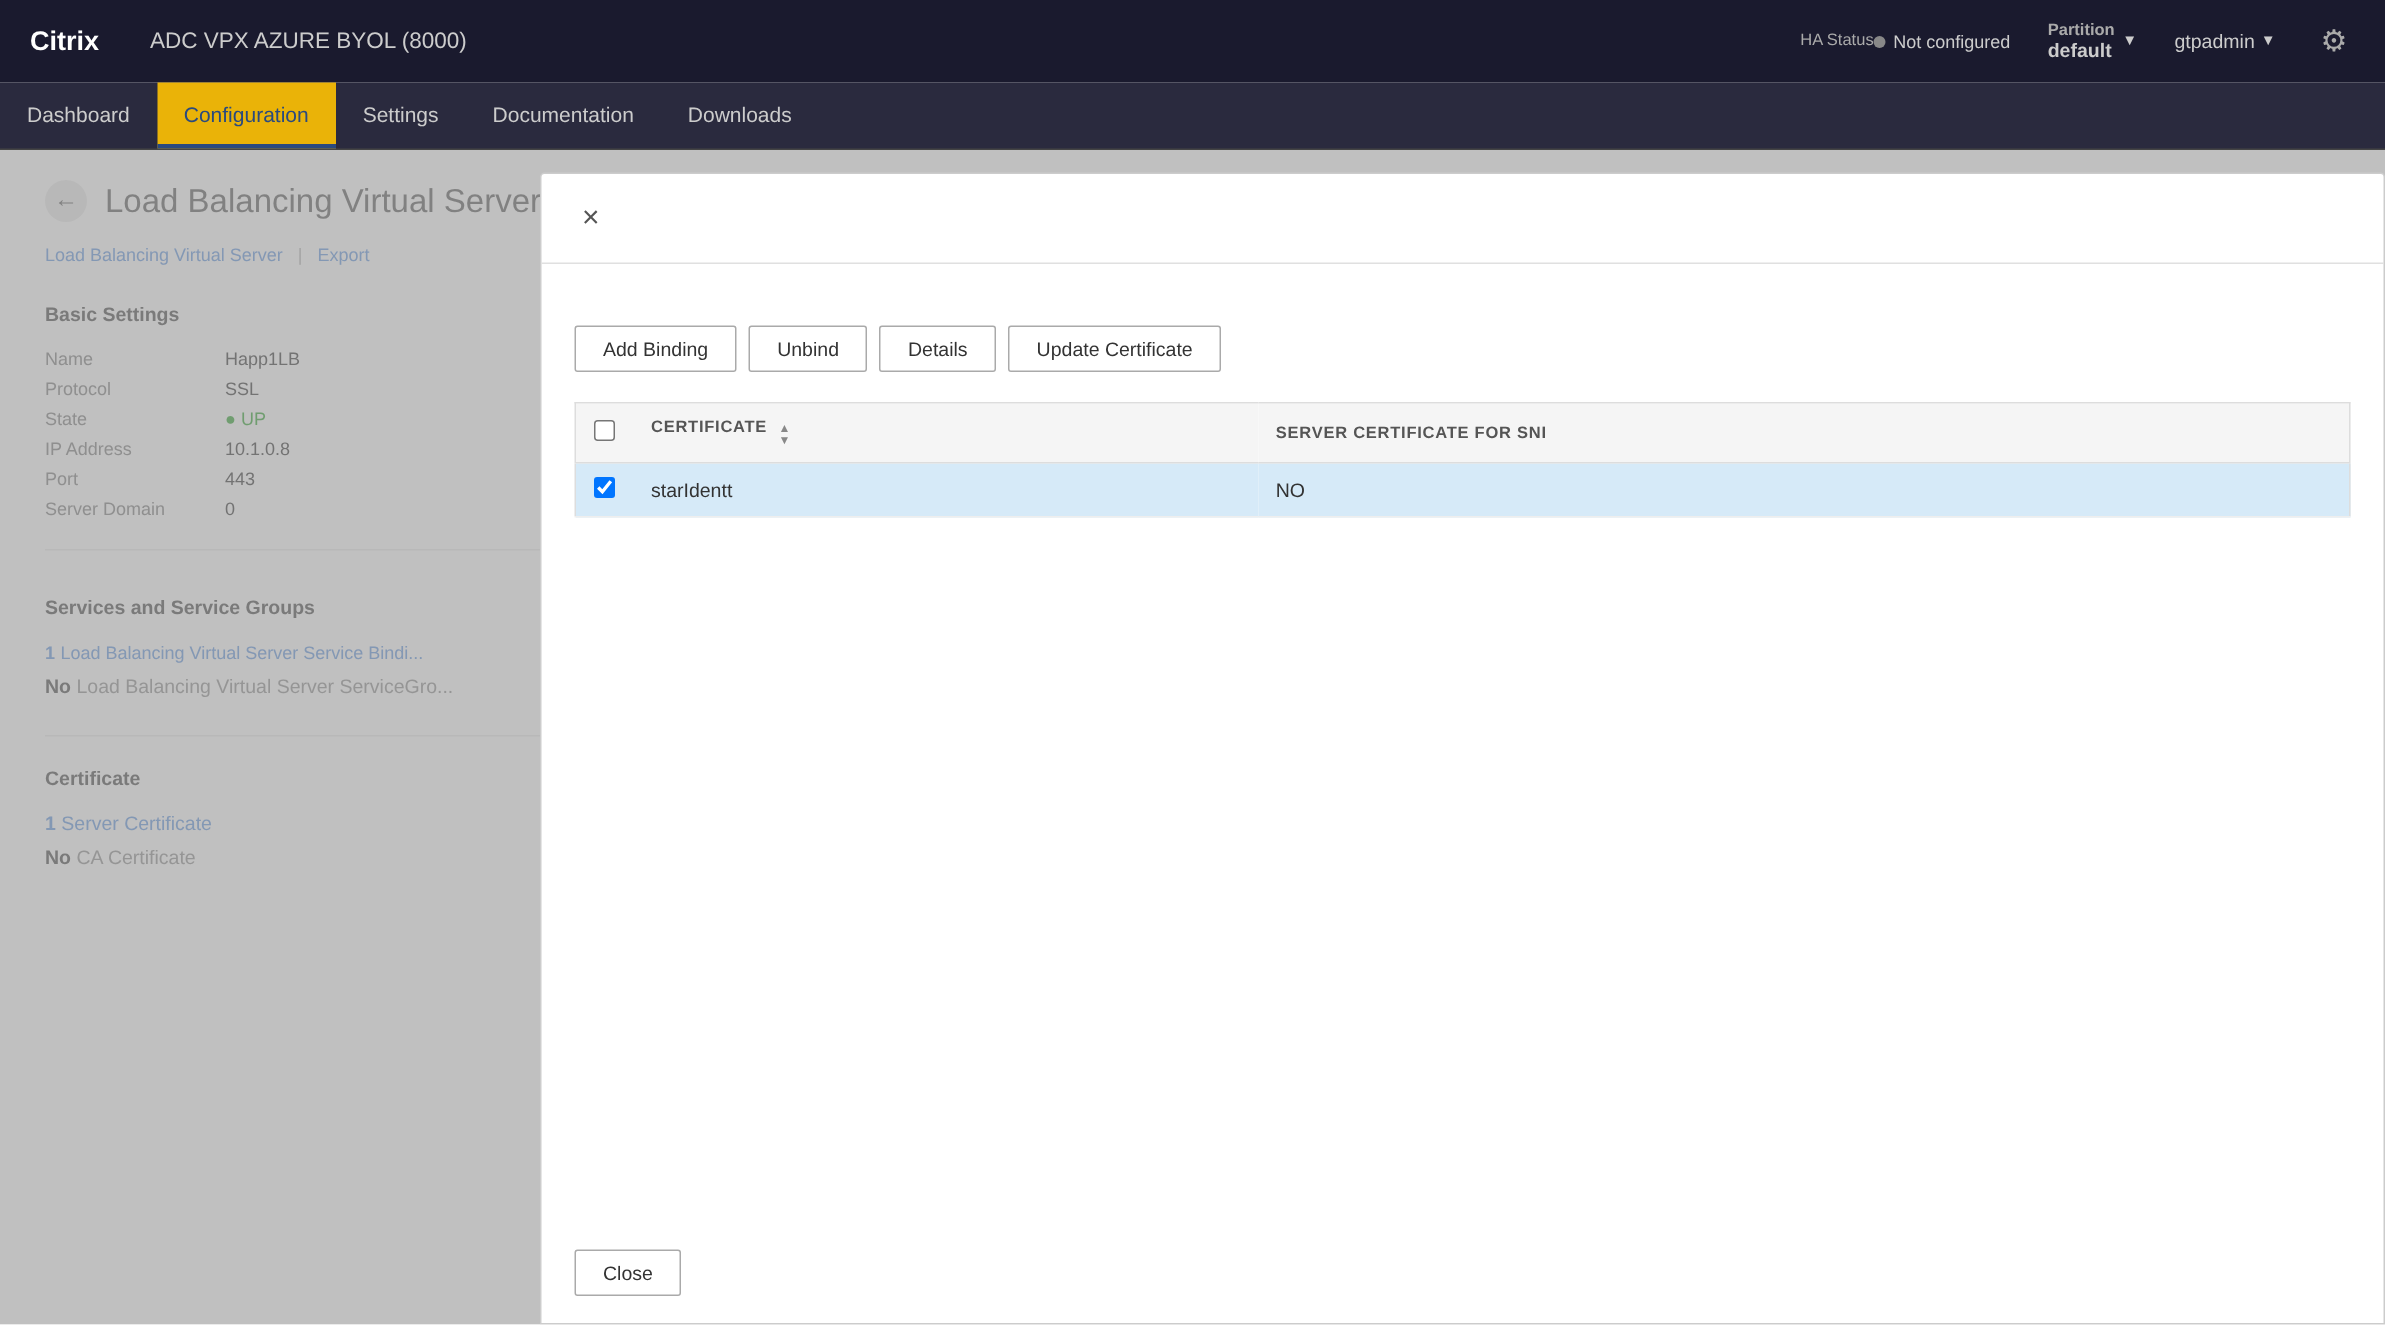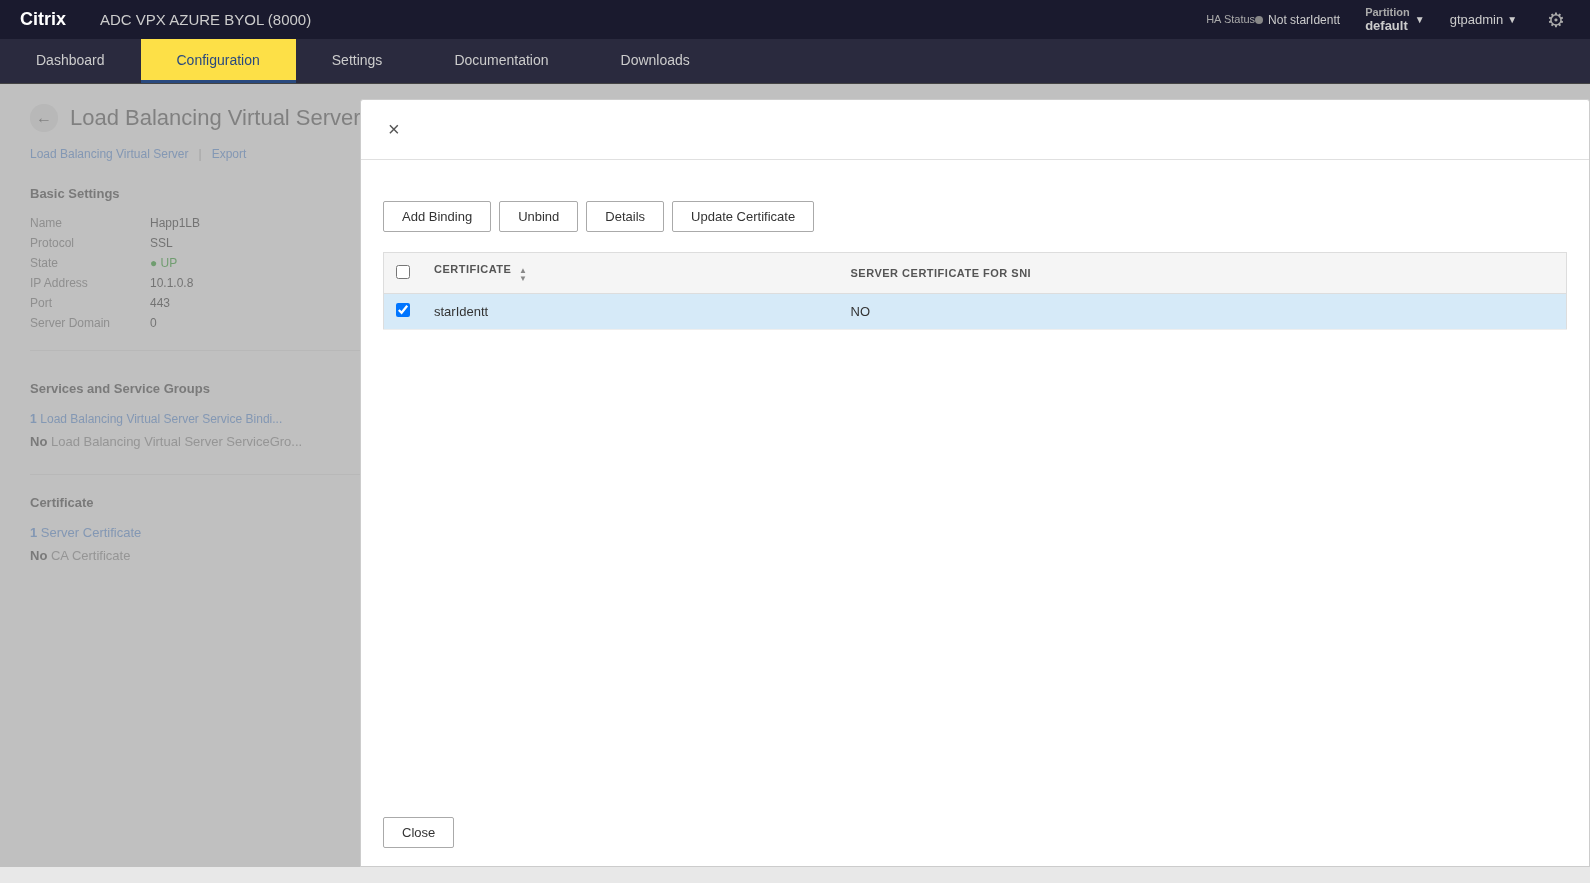--- a/index.html
+++ b/index.html
@@ -1,21 +1,21 @@
 <!DOCTYPE html>
 <html><head>
   <meta charset="utf-8">
   <style>
     * { box-sizing: border-box; margin: 0; padding: 0; }
     body { font-family: Arial, sans-serif; font-size: 13px; background: #e8e8e8; overflow: hidden; width: 1590px; height: 883px; }
 
     
     .top-header {
       background: #1a1a2e;
-      height: 39px;
+      height: 55px;
       display: flex;
       align-items: center;
       padding: 0 20px;
       color: white;
     }
     .brand {
       display: flex;
       align-items: center;
       gap: 6px;
       flex: 1;
@@ -95,30 +95,30 @@
 
     
     .nav-tabs {
       background: #2a2a3e;
       height: 45px;
       display: flex;
       align-items: stretch;
       border-bottom: 1px solid #444;
     }
     .nav-tab {
-      padding: 0 36px;
+      padding: 0 18px;
       display: flex;
       align-items: center;
       color: #cccccc;
       cursor: pointer;
       font-size: 14px;
       border-bottom: 3px solid transparent;
     }
     .nav-tab.active {
-      background: #fde047;
+      background: #eab308;
       color: #2a4a7f;
       font-weight: 500;
       border-bottom: 3px solid #2a4a7f;
       justify-content: flex-end;
     }
 
     
     .main-content {
       position: relative;
       height: calc(883px - 100px);
@@ -318,21 +318,21 @@
 <div class="top-header">
   <div class="brand">
     <span class="brand-citrix">Citrix</span>
     <span class="brand-product">ADC VPX AZURE BYOL (8000)</span>
   </div>
   <div class="header-right">
     <div class="ha-status">
       <span class="ha-status-label">HA Status</span>
       <span class="ha-status-value">
         <span class="status-dot"></span>
-        <span>Not starIdentt</span>
+        <span>Not configured</span>
       </span>
     </div>
     <div class="partition-section">
       <div class="partition-value">
         <span class="partition-label">Partition</span>
         <span>default</span>
       </div>
       <span class="chevron-down">▼</span>
     </div>
     <div class="user-section">

